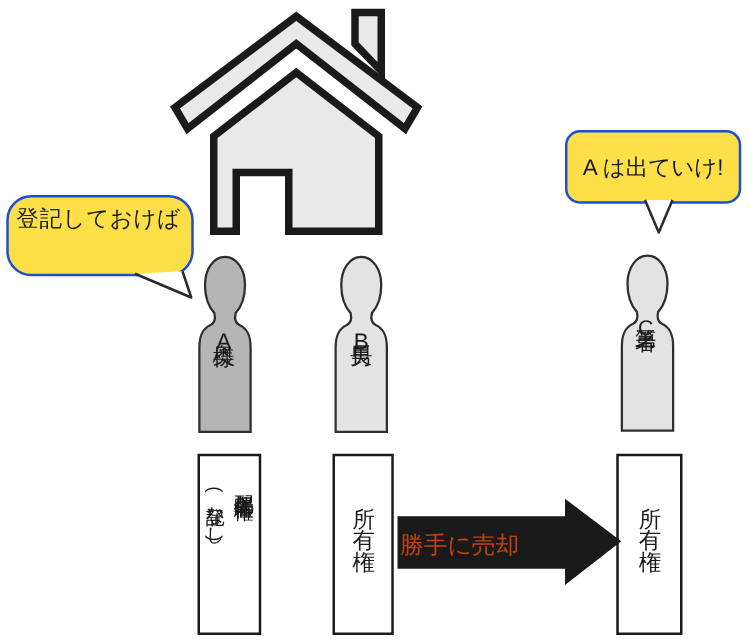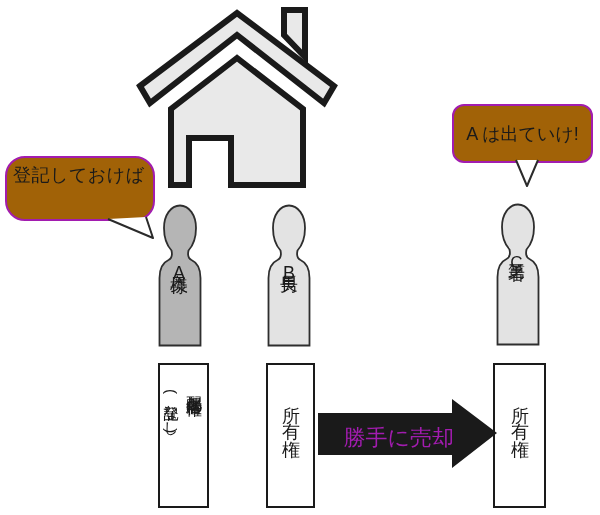--- a/index.html
+++ b/index.html
@@ -3,21 +3,21 @@
 <meta charset="utf-8">
 <style>
   html,body { margin:0; padding:0; background:#ffffff; }
   .stage {
     position:relative; width:600px; height:515px; background:#ffffff;
     font-family:"Liberation Sans","DejaVu Sans",sans-serif; overflow:hidden;
     color:#1a1a1a;
   }
   
   .bubble {
-    position:absolute; background:#a16207; border:2px solid #a21caf;
+    position:absolute; background:#fde047; border:2px solid #1d4ed8;
     box-sizing:border-box; z-index:1; color:#1a1a1a;
   }
   .bubble-wife {
     left:5px; top:156px; width:150px; height:65px; border-radius:20px;
     padding:4px 6px; font-size:18px; line-height:26px; letter-spacing:0.5px;
     white-space:nowrap;
   }
   .bubble-wife .dots { font-weight:bold; letter-spacing:-1px; }
   .bubble-third {
     left:452px; top:104px; width:141px; height:59px; border-radius:12px;
@@ -55,21 +55,21 @@
   .own-text {
     position:absolute; top:0; right:0; bottom:0; left:0; box-sizing:border-box;
     writing-mode:vertical-rl; text-orientation:upright;
     font-size:18px; letter-spacing:17px; padding-top:27px; white-space:nowrap;
   }
   .box-b .own-text { line-height:45px; }
   .box-c .own-text { line-height:49px; }
   
   .arrow-label {
     position:absolute; z-index:3; left:320px; top:423px; width:134px;
-    text-align:right; color:#a21caf; font-size:22px; white-space:nowrap;
+    text-align:left; color:#c2410c; font-size:19px; white-space:nowrap;
   }
 </style>
 </head>
 <body>
 
 <div class="stage">
 
   <div class="bubble bubble-wife">
     <div>登記しておけば</div>
   </div>

